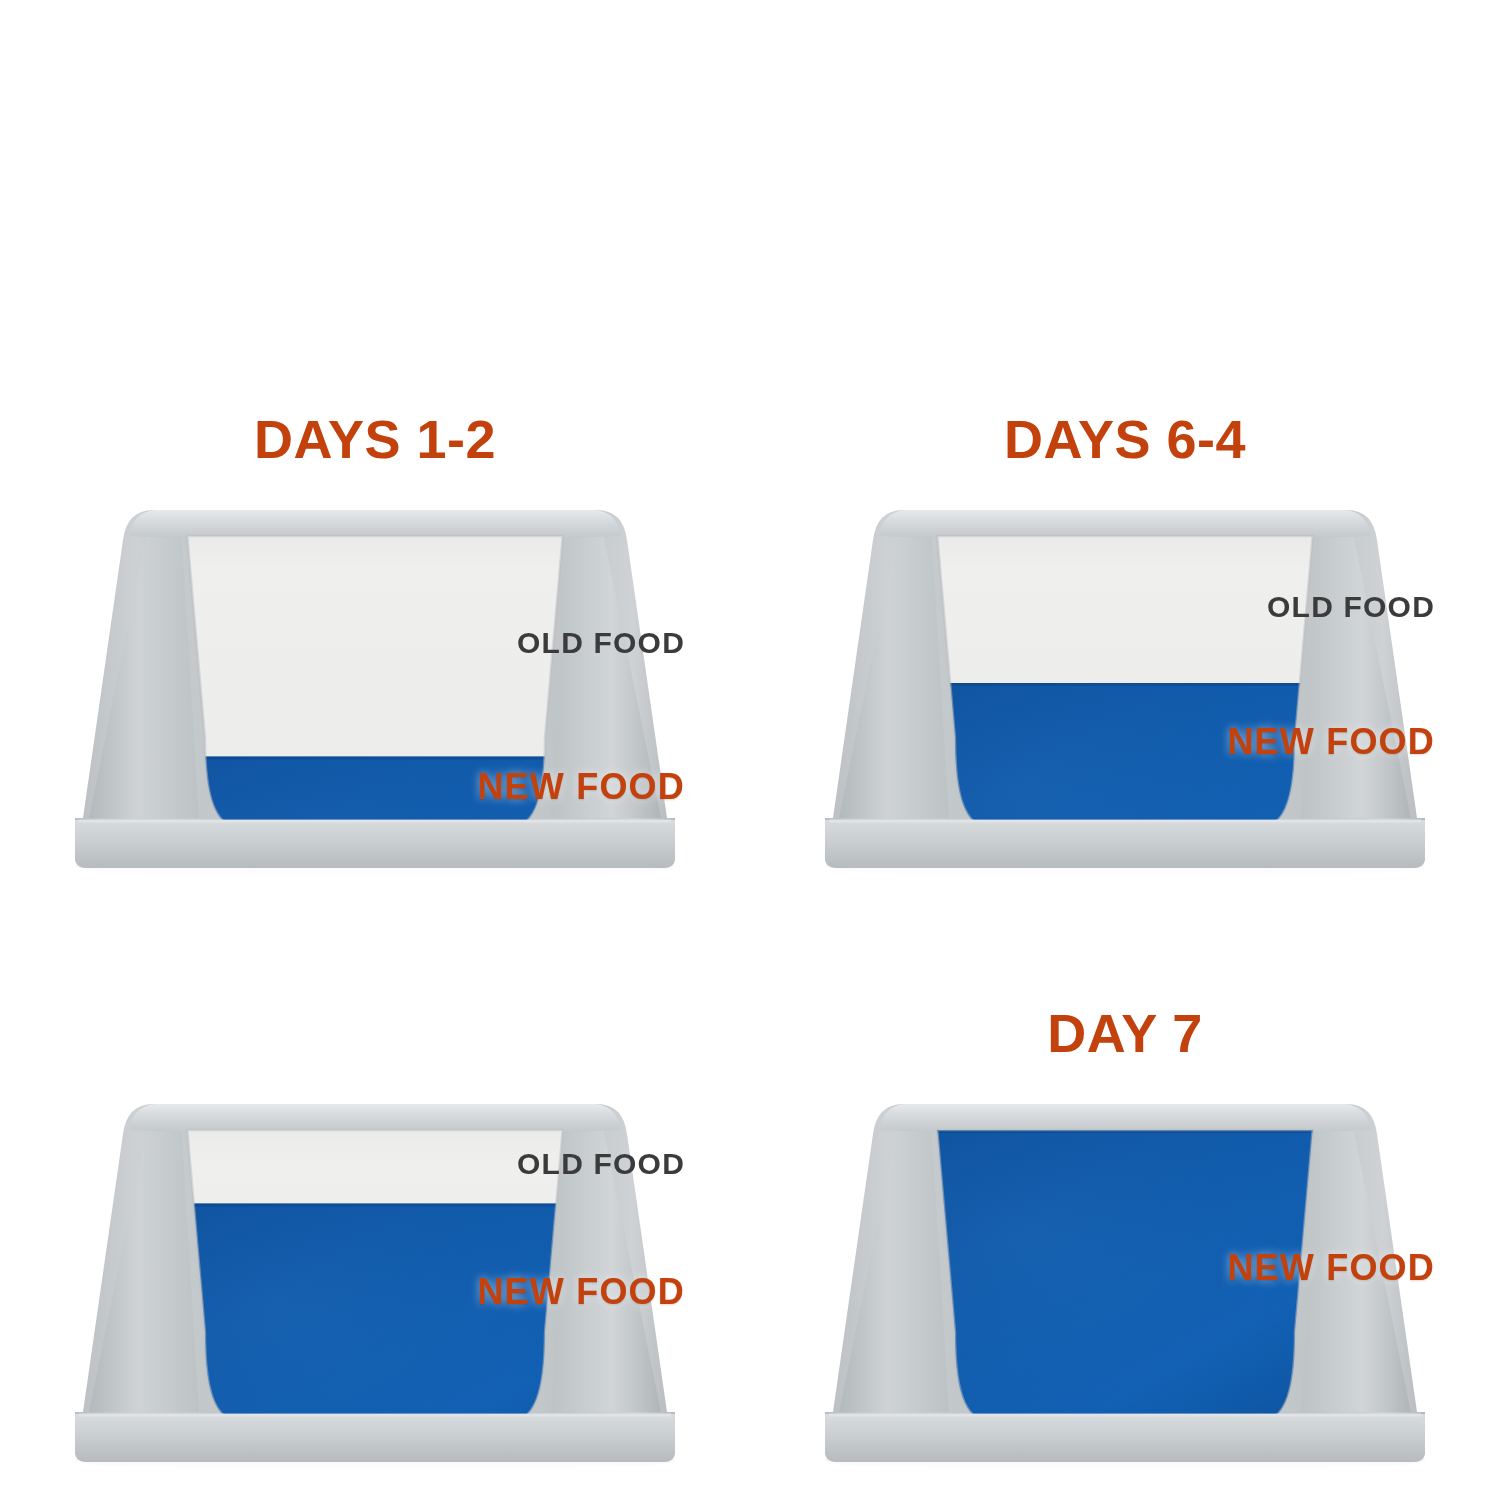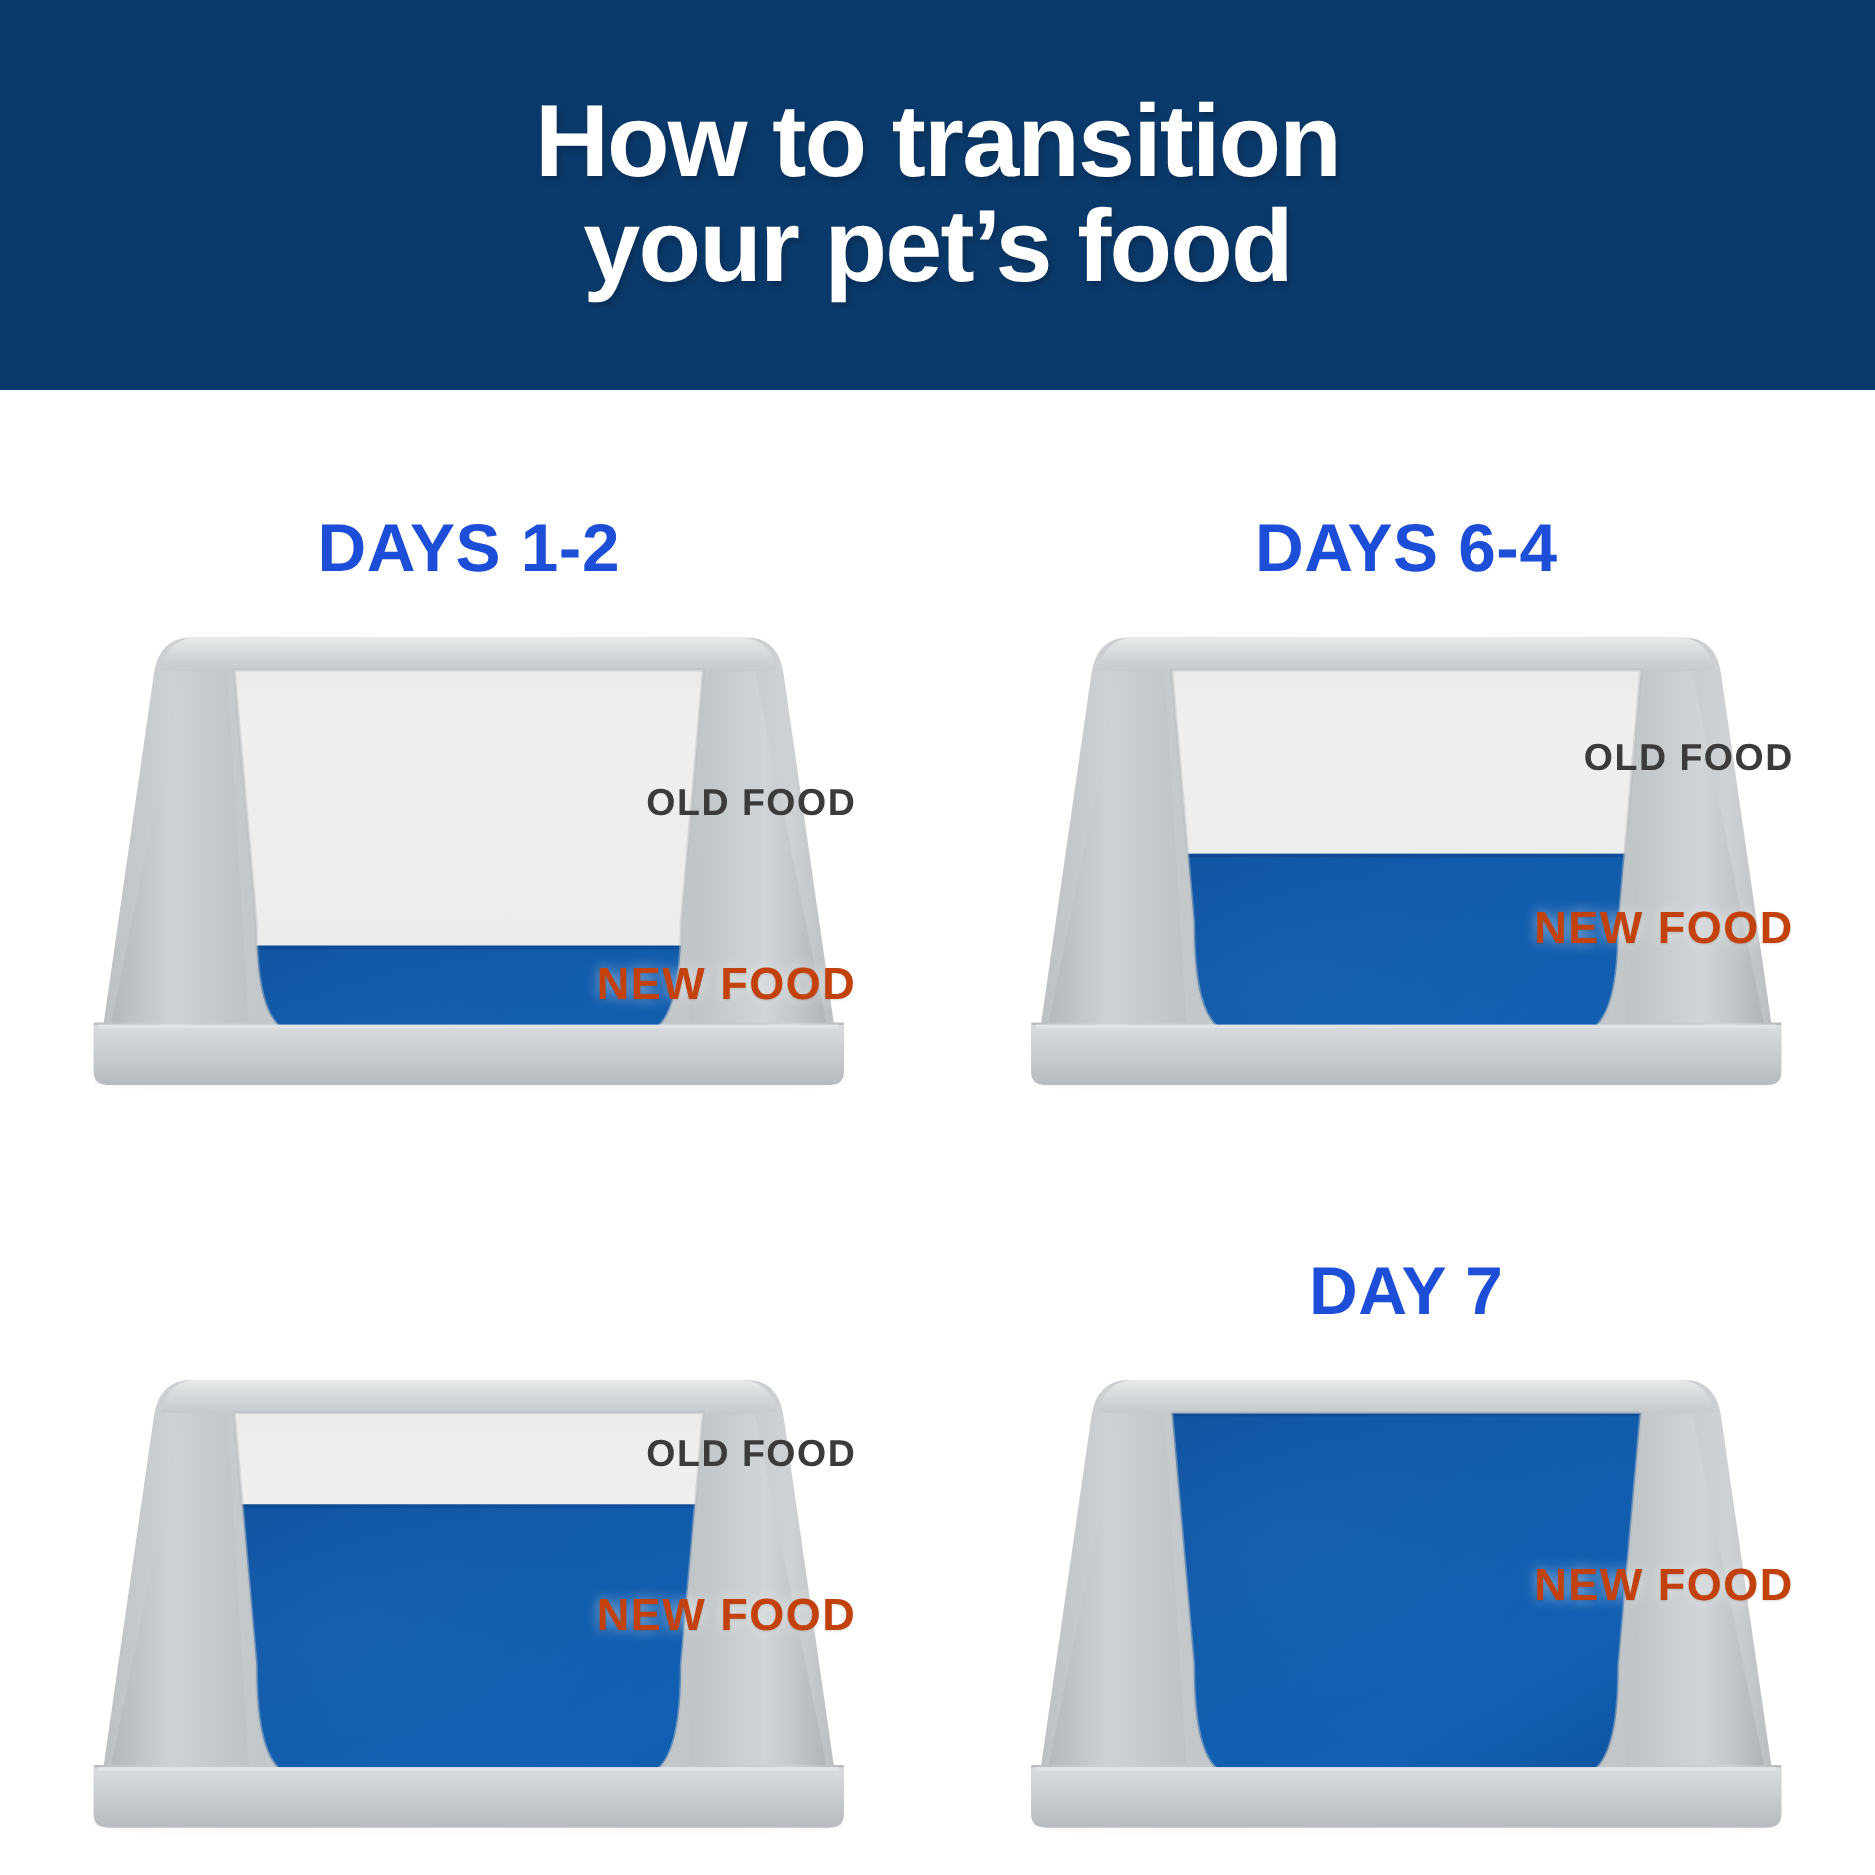--- a/index.html
+++ b/index.html
@@ -40,21 +40,21 @@
   }
   .cell.c0 { left:0;   top:0;   }
   .cell.c1 { left:750px; top:0; }
   .cell.c2 { left:0;   top:594px; }
   .cell.c3 { left:750px; top:594px;text-decoration:underline; }
 
   .stage-label {
     position:absolute; left:0; top:96px; width:750px;
     text-align:center;
     font-size:54px; font-weight:bold;
-    color:#1d4ed8;
+    color:#c2410c;
     letter-spacing:0.5px;
   }
 
   .bowl-wrap {
     position:absolute; left:50%; top:188px;
     transform:translateX(-50%);
     width:620px; height:390px;
   }
   .bowl-svg { display:block; width:620px; height:390px; }
 
@@ -76,26 +76,20 @@
     font-size:36px;
     letter-spacing:1.2px;
     text-shadow:0 0 10px rgba(255,255,255,0.55), 0 1px 2px rgba(0,0,0,0.18);
   }
 </style>
 </head>
 <body>
 
 <div class="page">
 
-  <div class="header">
-    <div class="header-title">
-      <span class="l1">How to transition</span>
-      <span class="l2">your pet’s food</span>
-    </div>
-  </div>
 
   <div class="grid">
 
     <div class="cell c0">
       <div class="stage-label">DAYS 1-2</div>
       <div class="bowl-wrap">
           <svg class="bowl-svg" viewBox="0 0 620 390">
   <defs>
     <linearGradient id="shell_b0" x1="0" y1="0" x2="1" y2="0">
       <stop offset="0" stop-color="#b9bec1"></stop>

